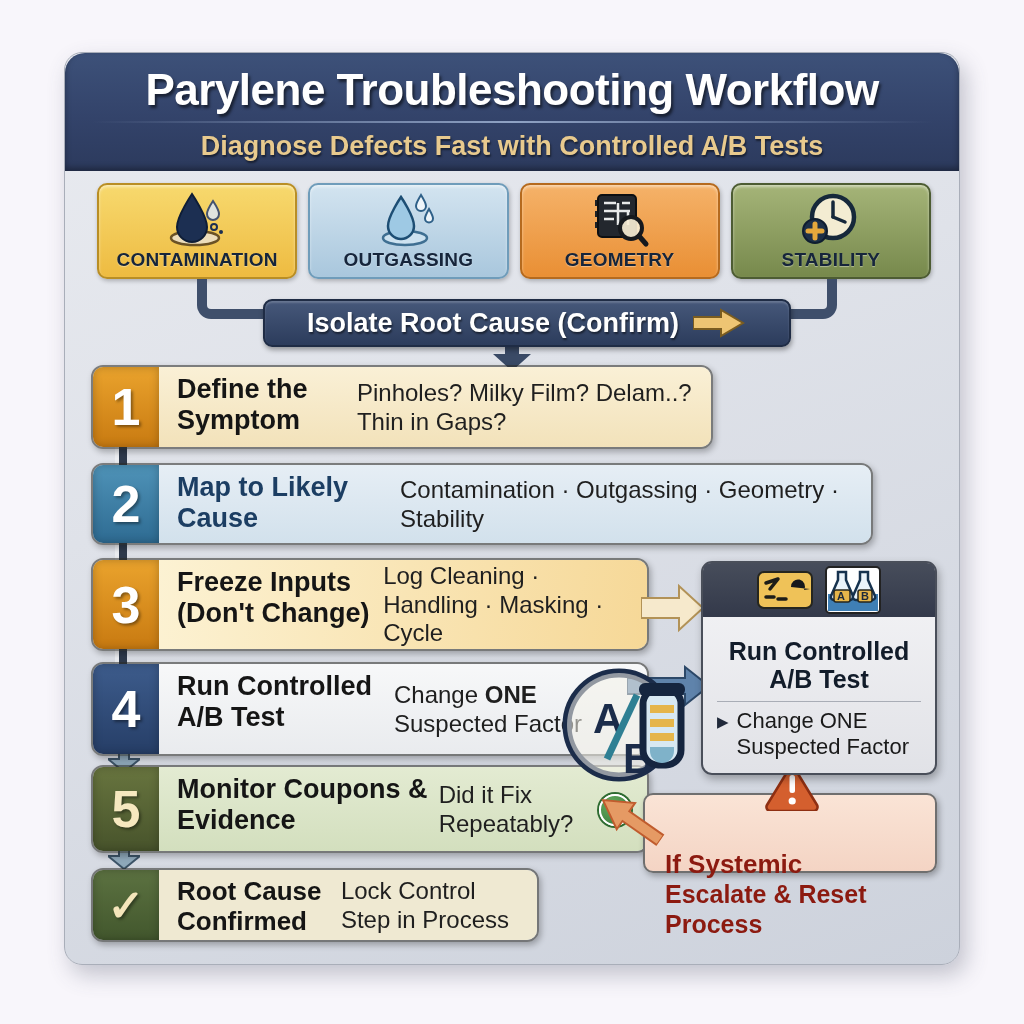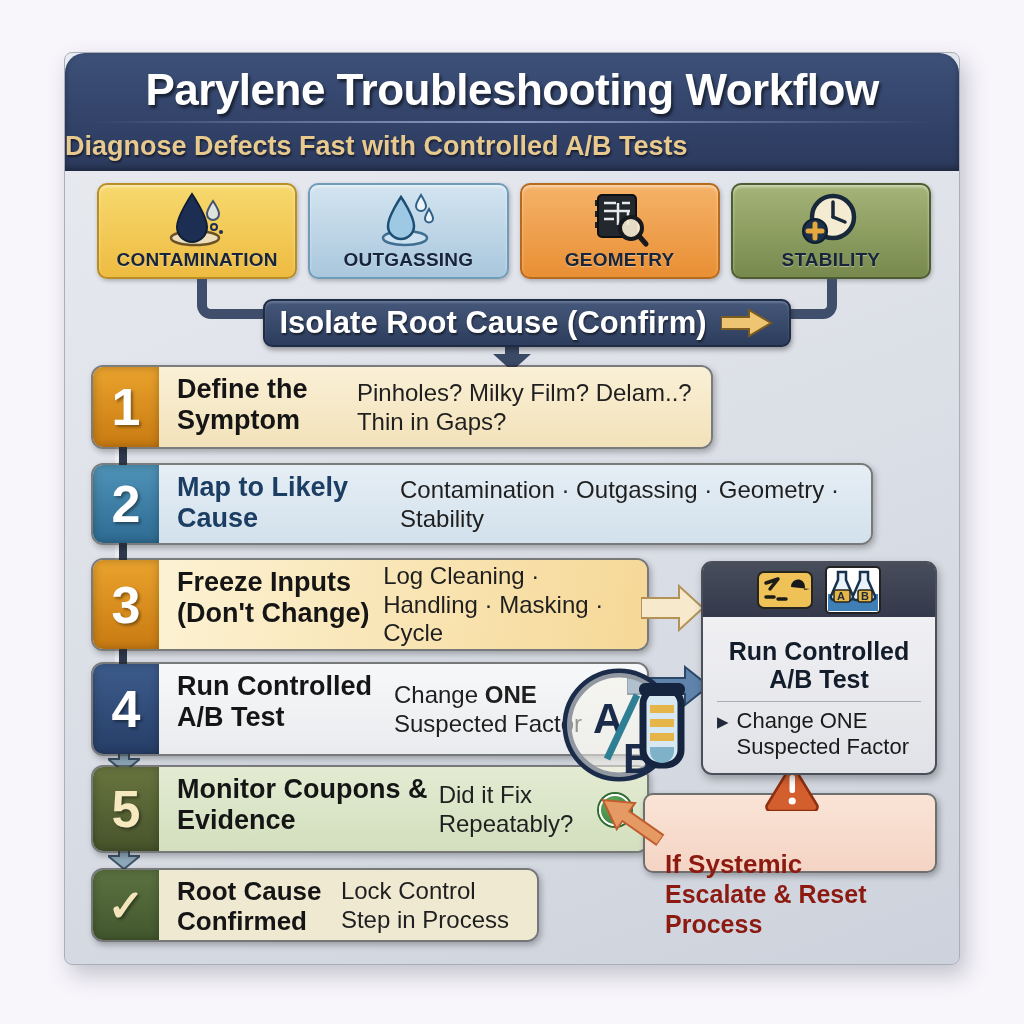--- a/index.html
+++ b/index.html
@@ -1,30 +1,30 @@
 <!DOCTYPE html>
 <html><head>
 <meta charset="utf-8">
 <style>
   html,body{margin:0;padding:0;background:#f8f6fb;}
   *{box-sizing:border-box;}
   .stage{position:relative;width:1024px;height:1024px;background:#f8f6fb;overflow:hidden;
          font-family:"Liberation Sans",sans-serif;}
-  .card{position:absolute;left:64px;top:52px;width:896px;height:913px;border-radius:8px;
+  .card{position:absolute;left:64px;top:52px;width:896px;height:913px;border-radius:18px;
         background:linear-gradient(160deg,#e9ebf0 0%,#dfe2e9 40%,#cdd2dc 100%);
         border:1px solid #a9aeb9;box-shadow:6px 10px 22px rgba(70,75,100,.30);}
   
   .header{position:absolute;left:0;top:0;right:0;height:118px;border-radius:20px 20px 0 0;
           background:linear-gradient(180deg,#3d5179 0%,#33436a 55%,#2c3a5d 100%);
           box-shadow:inset 0 -3px 6px rgba(0,0,0,.35);}
   .header .title{position:absolute;left:0;right:0;top:12px;text-align:center;color:#ffffff;
           font-size:44px;font-weight:800;letter-spacing:-.5px;text-shadow:2px 3px 3px rgba(0,0,0,.55);}
   .header .divider{position:absolute;left:26px;right:26px;top:68px;height:2px;
           background:linear-gradient(90deg,rgba(160,175,205,0),#8fa2c4,rgba(160,175,205,0));}
-  .header .subtitle{position:absolute;left:0;right:0;top:78px;color:#e8ca8e;
+  .header .subtitle{position:absolute;left:0;right:0;top:78px;text-align:center;color:#e8ca8e;
           font-size:27px;font-weight:700;text-shadow:1px 2px 2px rgba(0,0,0,.5);}
   
   .cats{position:absolute;left:32px;top:130px;width:834px;height:96px;display:flex;gap:11px;}
   .cat{flex:1;border-radius:10px;border:2px solid rgba(0,0,0,.35);display:flex;flex-direction:column;
        align-items:center;justify-content:flex-end;padding-bottom:6px;
        box-shadow:inset 0 2px 3px rgba(255,255,255,.5),1px 2px 4px rgba(0,0,0,.25);}
   .cat .ic{position:absolute;top:6px;}
   .cat{position:relative;}
   .cat .lbl{font-size:19px;font-weight:800;color:#16253b;letter-spacing:.2px;text-shadow:0 1px 1px rgba(255,255,255,.4);}
   .cat.c1{background:linear-gradient(180deg,#f7d96e,#eebb41);border-color:#b98e25;}
@@ -34,21 +34,21 @@
   
   .bracketL{position:absolute;left:132px;top:226px;width:70px;height:40px;
             border-left:10px solid #3f4f6b;border-bottom:10px solid #3f4f6b;border-bottom-left-radius:14px;z-index:1;}
   .bracketR{position:absolute;left:722px;top:226px;width:50px;height:40px;
             border-right:10px solid #3f4f6b;border-bottom:10px solid #3f4f6b;border-bottom-right-radius:14px;z-index:1;}
   
   .banner{position:absolute;left:198px;top:246px;width:528px;height:48px;border-radius:9px;z-index:2;
           background:linear-gradient(180deg,#46587a,#2c3c5c);border:2px solid #1f2c45;
           display:flex;align-items:center;justify-content:center;gap:14px;
           box-shadow:1px 3px 5px rgba(0,0,0,.35),inset 0 2px 2px rgba(255,255,255,.18);}
-  .banner .txt{color:#fff;font-size:31px;font-weight:800;text-shadow:1px 2px 2px rgba(0,0,0,.5);}
+  .banner .txt{color:#fff;font-size:27px;font-weight:800;text-shadow:1px 2px 2px rgba(0,0,0,.5);}
   .downArrow{position:absolute;left:428px;top:292px;z-index:1;}
   
   .step{position:absolute;left:26px;display:flex;border-radius:12px;overflow:hidden;
         border:2px solid rgba(40,40,35,.55);box-shadow:2px 3px 6px rgba(0,0,0,.28);z-index:2;}
   .step .num{width:66px;flex:none;display:flex;align-items:center;justify-content:center;
         color:#fff;font-size:52px;font-weight:800;text-shadow:2px 2px 3px rgba(0,0,0,.4);
         box-shadow:inset 0 0 10px rgba(0,0,0,.25);}
   .step .body{flex:1;padding:7px 16px 6px 18px;display:flex;flex-direction:row;justify-content:center;}
   .step .title{font-size:27px;font-weight:800;color:#151515;line-height:1.15;}
   .step .sub{font-size:24px;color:#1f1f1f;line-height:1.2;display:flex;align-items:center;gap:10px;}

